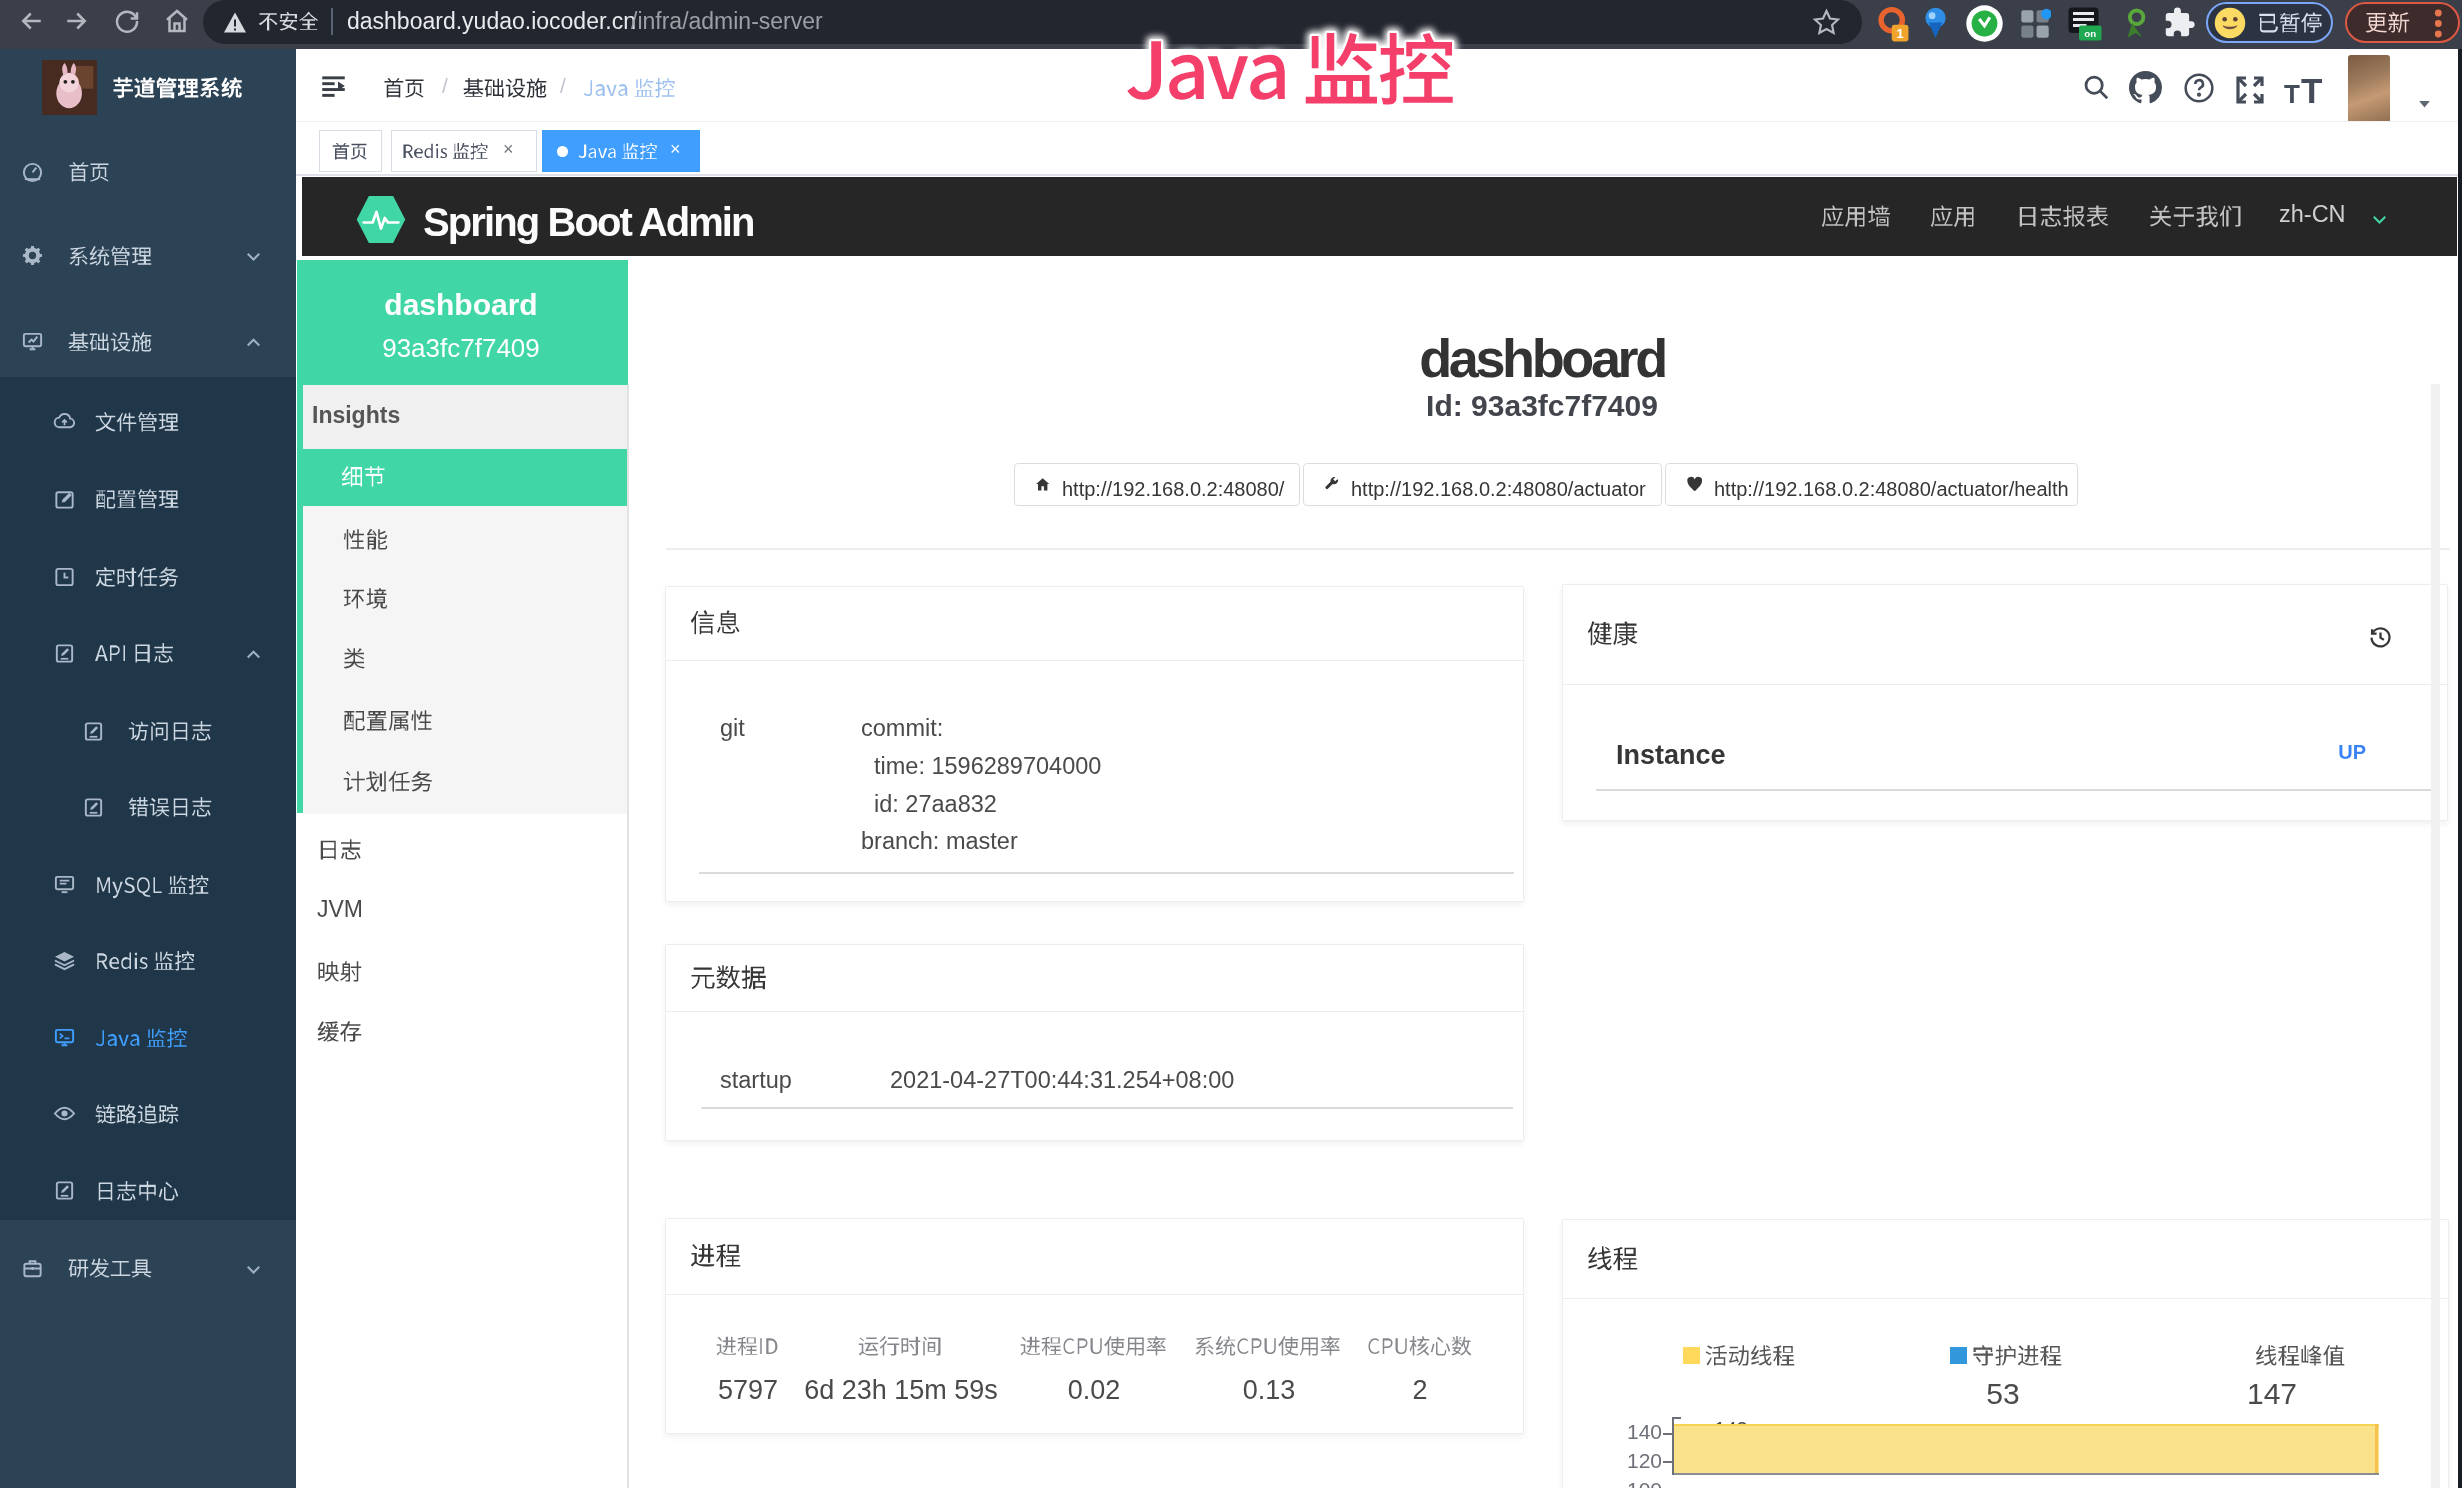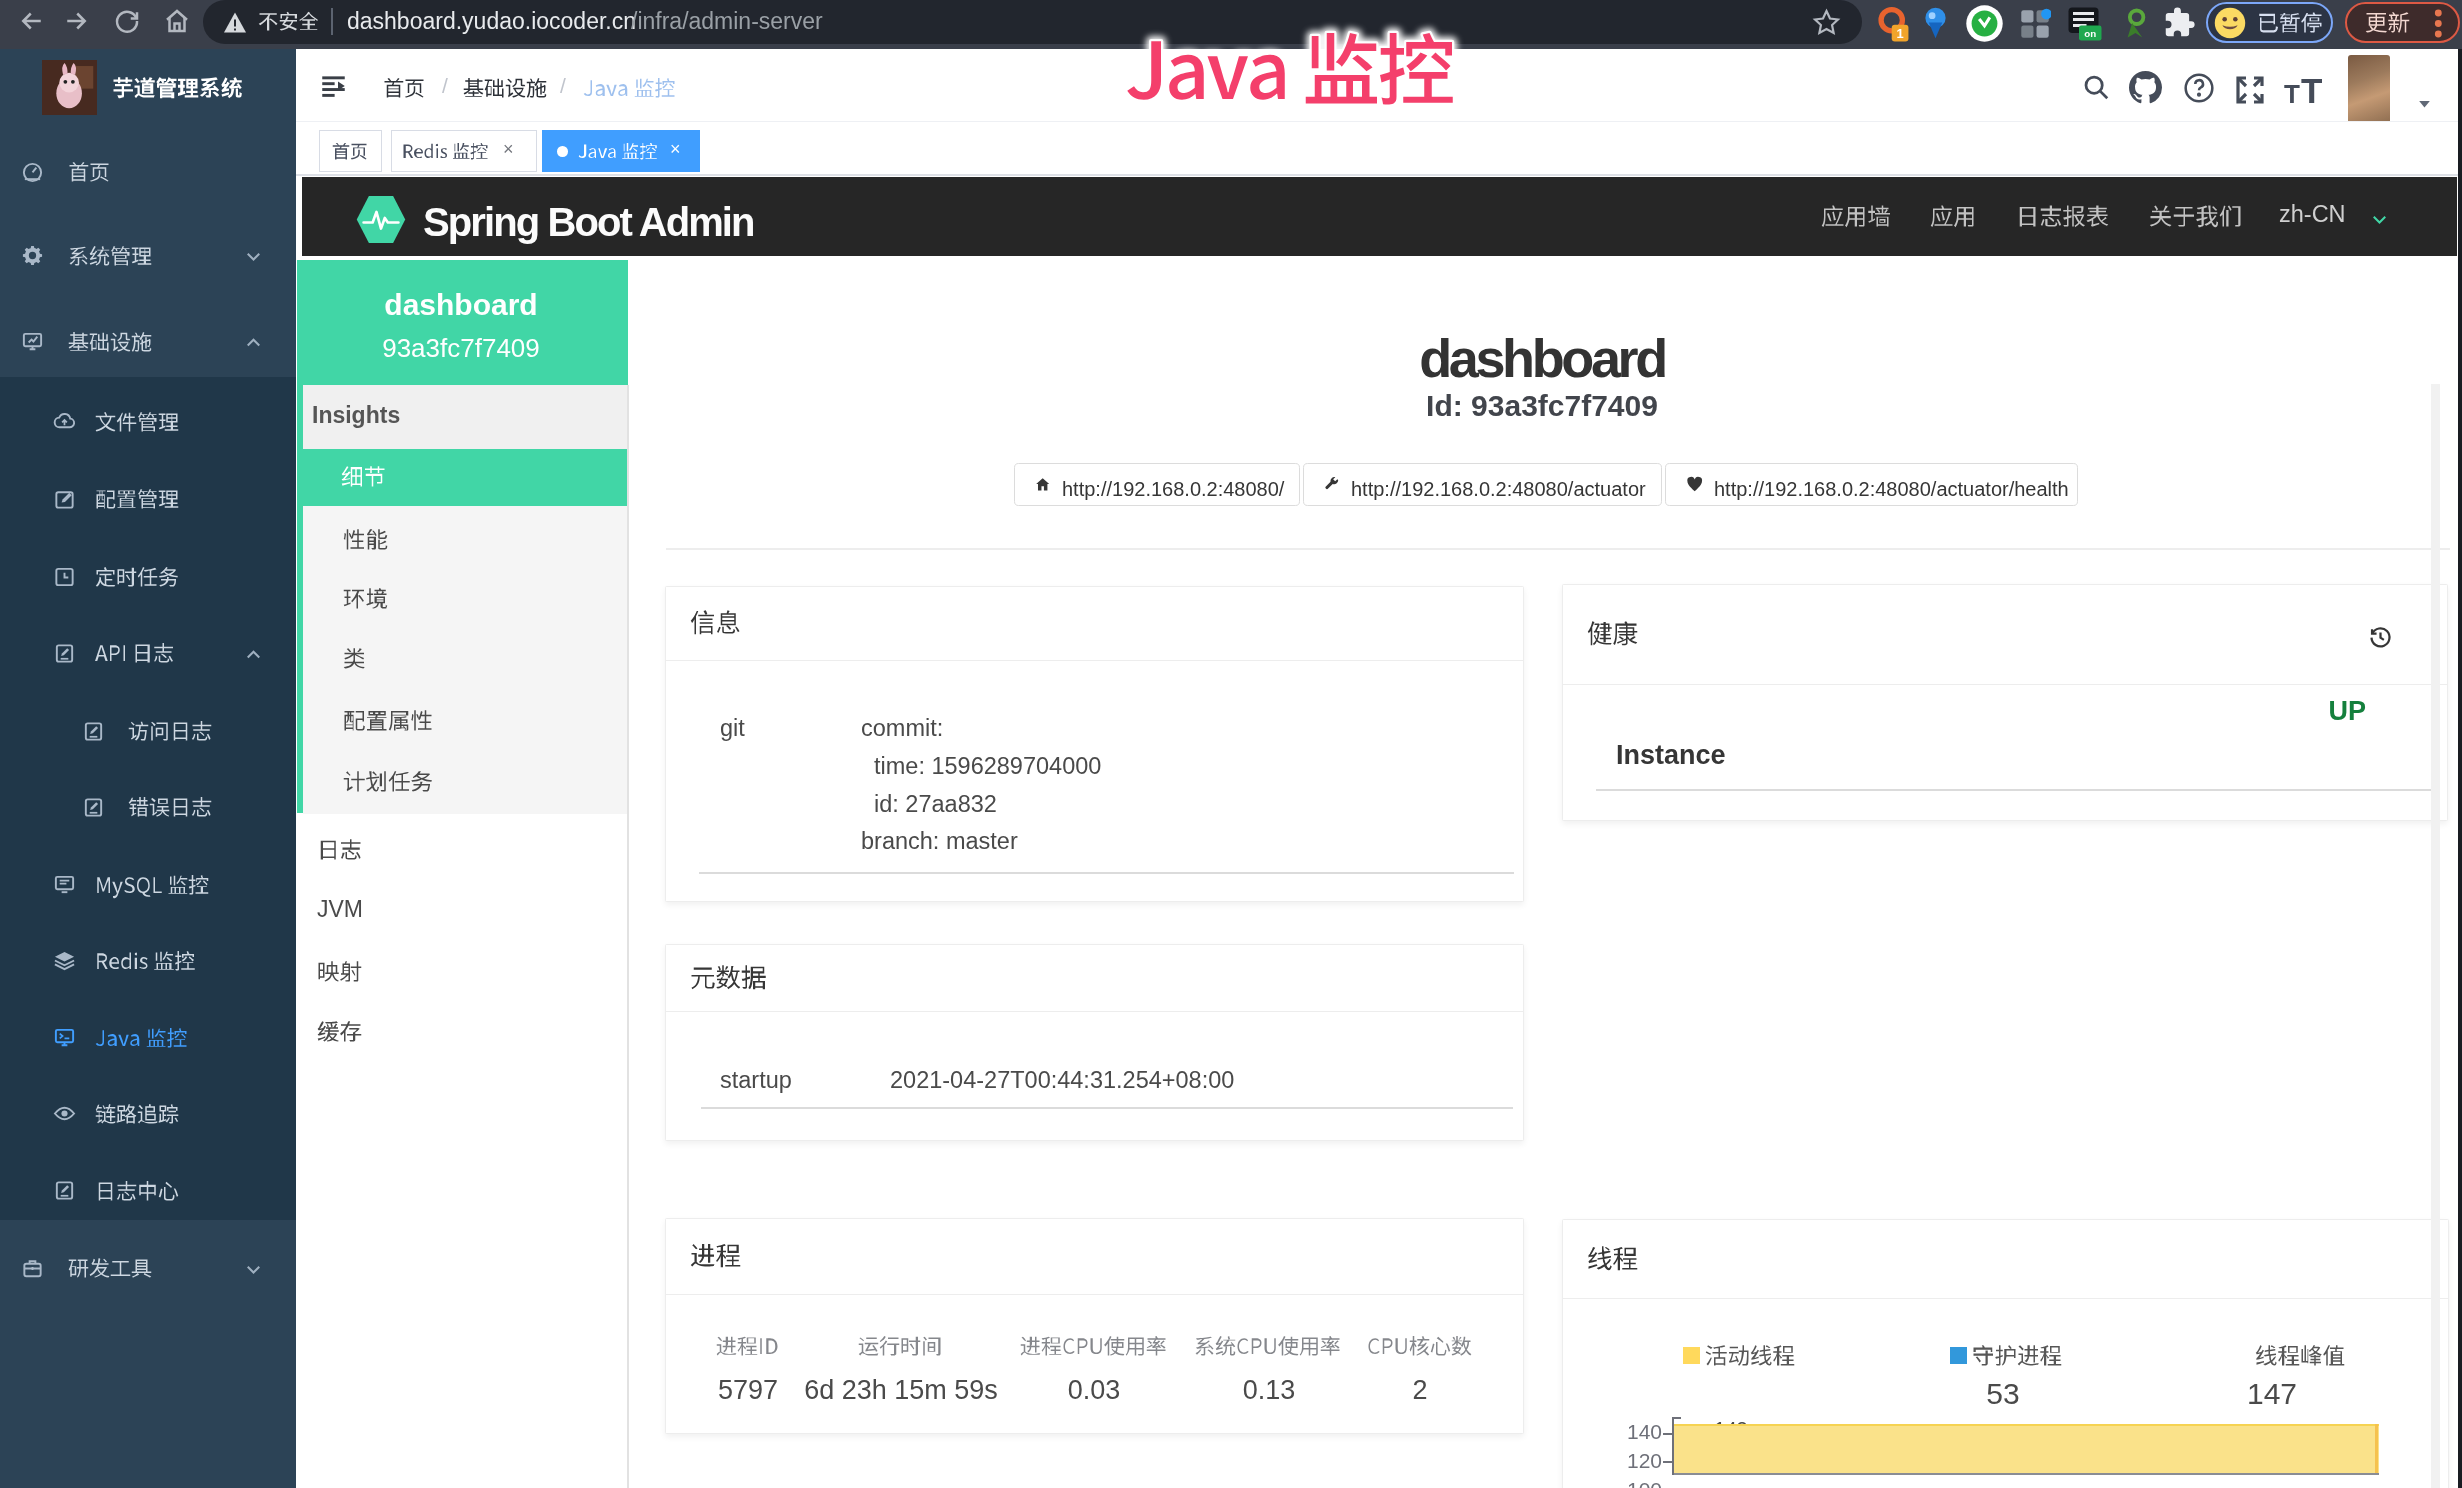--- a/index.html
+++ b/index.html
@@ -380,21 +380,21 @@
 <div style="position:absolute;left:1562px;top:684px;width:886px;height:0.8px;background:#ededed"></div>
 <svg style="position:absolute;left:1587px;top:643px;overflow:visible" width="1.5" height="1.5" viewBox="0 0 2 2">
     <path d="M7 -29C6 -23 4 -19 1 -15C2 -15 2 -13 2 -13C3 -14 4 -15 5 -16V3H7V-21C8 -23 9 -26 10 -28ZM18 -26V-24H22V-21H17V-19H22V-16H18V-15H22V-12H18V-10H22V-7H17V-5H22V-1H25V-5H32V-7H25V-10H31V-12H25V-15H30V-19H33V-21H30V-26H25V-28H22V-26ZM25 -19H28V-16H25ZM25 -21V-24H28V-21ZM10 -13C10 -13 10 -14 11 -14H14C14 -11 14 -8 13 -6C12 -7 11 -9 11 -11L9 -10C10 -8 11 -6 12 -4C11 -2 9 0 8 1C8 1 9 2 9 3C11 2 12 0 13 -2C17 1 21 2 26 2H32C32 2 32 1 33 0C31 0 28 0 26 0C22 0 17 -1 14 -4C16 -7 16 -11 17 -16L16 -16L15 -16H13C14 -19 16 -22 17 -25L16 -26L15 -26H10V-24H14C13 -21 11 -18 11 -17C10 -16 9 -15 9 -15C9 -15 10 -14 10 -13Z M42 -8C44 -7 46 -5 47 -4L49 -6C48 -7 45 -8 44 -9ZM61 -14V-12H54V-14ZM61 -16H54V-19H61ZM50 -28C50 -27 51 -26 51 -26H38V-16C38 -11 38 -4 35 1C36 2 37 2 37 3C40 -2 40 -10 40 -16V-23H52V-21H43V-19H52V-16H41V-14H52V-12H43V-10H52V-6C48 -4 43 -2 40 -1L41 1C44 -1 48 -2 52 -4V0C52 0 51 1 51 1C50 1 48 1 46 1C46 1 47 2 47 3C50 3 52 3 53 2C54 2 54 1 54 0V-6C57 -2 61 0 65 1C66 1 66 0 67 -1C64 -2 61 -3 59 -4C61 -5 63 -6 65 -8L63 -9C61 -8 59 -7 57 -5C56 -7 55 -8 54 -9V-10H63V-14H67V-16H63V-21H54V-23H66V-26H54C54 -27 53 -28 52 -29Z" fill="#363636"></path>
   </svg>
 <svg class="abs" style="left:2367px;top:622px" width="27" height="29" viewBox="0 0 24 24" fill="none" stroke="#363636" stroke-width="2">
     <path d="M4.5 5.5v4h4"></path>
     <path d="M4.7 9.5a8 8 0 1 1-.7 3.5"></path>
     <path d="M12 8.5V13l3 2"></path>
   </svg>
 <div style="position:absolute;left:1616px;top:742px;font-family:Liberation Sans, sans-serif;font-size:27px;font-weight:700;color:#363636;line-height:1;white-space:nowrap">Instance</div>
-<div style="position:absolute;left:2366px;transform:translateX(-100%);top:698px;font-family:'Liberation Sans',sans-serif;font-size:27px;font-weight:700;color:#15803d;line-height:1;white-space:nowrap">UP</div>
+<div style="position:absolute;left:2366px;transform:translateX(-100%);top:742px;font-family:'Liberation Sans',sans-serif;font-size:20px;font-weight:700;color:#3b82f6;line-height:1;white-space:nowrap">UP</div>
 <div style="position:absolute;left:1596px;top:789px;width:839px;height:1.5px;background:#dbdbdb"></div>
 <div style="position:absolute;left:665px;top:944px;width:859px;height:197px;background:#fff;border:0.8px solid #ededed;border-radius:1.5px;box-shadow:0 3px 6px rgba(10,10,10,0.06)"></div>
 <div style="position:absolute;left:665px;top:1011px;width:859px;height:0.8px;background:#ededed"></div>
 <svg style="position:absolute;left:690px;top:987px;overflow:visible" width="1.5" height="1.5" viewBox="0 0 2 2">
     <path d="M5 -26V-23H29V-26ZM2 -16V-14H11C10 -8 9 -2 2 1C2 1 3 2 3 3C11 -1 13 -7 13 -14H20V-2C20 1 21 2 24 2C24 2 28 2 29 2C32 2 32 1 33 -5C32 -6 31 -6 30 -6C30 -1 30 0 28 0C28 0 25 0 24 0C23 0 22 -1 22 -2V-14H32V-16Z M49 -28C48 -27 47 -25 47 -23L48 -23C49 -24 50 -25 51 -27ZM37 -27C38 -26 39 -24 39 -22L41 -23C41 -25 40 -26 39 -28ZM48 -9C47 -7 46 -6 45 -4C43 -5 42 -6 41 -6C41 -7 42 -8 42 -9ZM38 -5C39 -5 41 -4 43 -3C41 -1 38 0 35 0C36 1 36 2 37 2C40 2 43 0 45 -2C46 -1 47 0 48 0L50 -1C49 -2 48 -3 47 -3C49 -5 50 -8 51 -11L49 -11L49 -11H43L44 -13L42 -13C42 -12 41 -12 41 -11H36V-9H40C39 -7 38 -6 38 -5ZM43 -29V-22H36V-20H42C40 -18 38 -16 35 -15C36 -14 36 -13 37 -13C39 -14 41 -16 43 -18V-14H45V-18C47 -17 49 -16 50 -15L51 -17C50 -17 47 -19 46 -20H52V-22H45V-29ZM55 -28C55 -22 53 -17 50 -13C51 -13 52 -12 52 -11C53 -13 54 -14 55 -16C55 -13 56 -9 58 -7C56 -4 53 -1 49 1C50 1 51 2 51 3C54 1 57 -1 59 -4C61 -1 63 1 65 2C66 2 66 1 67 0C64 -1 62 -4 60 -7C62 -10 63 -14 64 -20H66V-22H57C57 -24 57 -26 58 -28ZM62 -20C61 -16 60 -12 59 -9C58 -12 57 -16 56 -20Z M84 -8V3H87V1H97V3H100V-8H93V-12H101V-15H93V-18H99V-27H81V-17C81 -11 81 -4 78 1C78 2 79 2 80 3C83 -1 83 -7 84 -12H91V-8ZM84 -25H97V-21H84ZM84 -18H91V-15H84L84 -17ZM87 -1V-6H97V-1ZM74 -29V-22H69V-19H74V-12C72 -11 70 -11 69 -11L70 -8L74 -9V0C74 0 74 0 73 0C73 0 71 0 70 0C70 1 71 2 71 2C73 3 74 2 75 2C76 2 76 1 76 0V-10L80 -11L80 -14L76 -13V-19H80V-22H76V-29Z" fill="#363636"></path>
   </svg>
 <div style="position:absolute;left:720px;top:1069px;font-family:'Liberation Sans',sans-serif;font-size:23.5px;font-weight:400;color:#4a4a4a;line-height:1;white-space:nowrap">startup</div>
 <div style="position:absolute;left:890px;top:1069px;font-family:'Liberation Sans',sans-serif;font-size:23.5px;font-weight:400;color:#4a4a4a;line-height:1;white-space:nowrap">2021-04-27T00:44:31.254+08:00</div>
 <div style="position:absolute;left:701px;top:1107px;width:812px;height:1.5px;background:#dbdbdb"></div>
 <div style="position:absolute;left:665px;top:1218px;width:859px;height:216px;background:#fff;border:0.8px solid #ededed;border-radius:1.5px;box-shadow:0 3px 6px rgba(10,10,10,0.06)"></div>
@@ -412,21 +412,21 @@
     <path d="M2 -22C4 -20 6 -18 7 -17L8 -18C7 -20 5 -22 4 -23ZM20 -23V-18H16V-23H13V-18H9V-16H13V-13L13 -11H9V-9H13C13 -7 12 -5 10 -4C10 -3 11 -2 11 -2C14 -4 15 -7 15 -9H20V-2H22V-9H26V-11H22V-16H26V-18H22V-23ZM16 -16H20V-11H15L16 -13ZM7 -13H1V-11H5V-3C4 -3 3 -2 1 0L2 2C4 0 5 -2 6 -2C7 -2 8 -1 9 0C11 1 13 1 17 1C19 1 24 1 26 1C26 1 27 0 27 -1C24 -1 20 0 17 0C14 0 11 -1 9 -2C8 -2 8 -3 7 -3Z M43 -21H51V-15H43ZM41 -22V-14H53V-22ZM41 -6V-4H46V0H39V1H55V0H48V-4H54V-6H48V-9H54V-11H40V-9H46V-6ZM38 -23C36 -22 32 -21 29 -21C29 -20 30 -20 30 -19C31 -19 33 -20 34 -20V-16H29V-14H34C33 -10 31 -7 29 -5C29 -4 30 -3 30 -3C31 -5 33 -7 34 -10V2H36V-10C37 -9 38 -7 39 -6L40 -8C39 -9 37 -11 36 -12V-14H40V-16H36V-20C37 -21 39 -21 40 -22Z M67 0C69 0 71 -1 73 -3L71 -4C70 -3 69 -2 67 -2C63 -2 60 -5 60 -10C60 -15 63 -19 67 -19C69 -19 70 -18 71 -17L72 -18C71 -20 69 -21 67 -21C62 -21 58 -17 58 -10C58 -4 61 0 67 0Z M77 0H79V-8H83C87 -8 90 -10 90 -15C90 -19 87 -21 83 -21H77ZM79 -10V-18H82C86 -18 88 -18 88 -15C88 -12 86 -10 82 -10Z M102 0C106 0 109 -2 109 -8V-21H107V-8C107 -3 104 -2 102 -2C99 -2 97 -3 97 -8V-21H94V-8C94 -2 97 0 102 0Z M129 -23V-20H121V-18H129V-16H122V-8H128C128 -6 128 -5 127 -4C125 -5 124 -6 123 -7L122 -7C123 -5 124 -4 126 -2C124 -1 122 0 120 1C120 1 121 2 121 2C124 1 126 0 127 -1C130 1 134 2 138 2C138 2 139 1 139 0C135 0 131 -1 129 -3C130 -4 130 -6 130 -8H138V-16H131V-18H139V-20H131V-23ZM124 -14H129V-11L129 -10H124ZM131 -14H136V-10H131L131 -11ZM120 -24C118 -19 115 -15 112 -12C113 -12 113 -11 114 -10C115 -11 116 -13 117 -14V2H119V-17C120 -19 121 -21 122 -23Z M144 -22V-11C144 -7 144 -2 141 1C141 1 142 2 142 2C144 0 145 -3 146 -6H153V2H155V-6H163V-1C163 0 162 0 162 0C161 0 159 0 157 0C158 1 158 2 158 2C161 2 162 2 163 2C164 1 165 1 165 -1V-22ZM146 -20H153V-15H146ZM163 -20V-15H155V-20ZM146 -13H153V-8H146C146 -9 146 -10 146 -11ZM163 -13V-8H155V-13Z M191 -18C190 -17 188 -15 187 -14L189 -13C190 -14 191 -16 193 -17ZM169 -9 170 -8C172 -9 175 -10 177 -11L176 -13C174 -11 171 -10 169 -9ZM170 -17C172 -16 174 -14 174 -13L176 -15C175 -16 173 -17 172 -18ZM187 -11C189 -10 191 -9 192 -7L194 -9C193 -10 190 -11 188 -13ZM169 -6V-4H181V2H183V-4H194V-6H183V-8H181V-6ZM180 -23C180 -23 181 -22 181 -21H170V-19H180C179 -18 178 -17 178 -16C177 -16 177 -15 177 -15C177 -15 177 -14 177 -14C178 -14 178 -14 181 -14C180 -13 179 -12 178 -11C177 -10 177 -10 176 -10C176 -9 177 -8 177 -8C177 -8 178 -8 186 -9C186 -9 186 -8 186 -8L188 -8C187 -10 186 -12 185 -13L183 -12C184 -12 184 -11 185 -11L180 -10C182 -12 185 -15 187 -17L185 -18C184 -17 184 -17 183 -16L180 -16C180 -17 181 -18 182 -19H194V-21H184C183 -22 183 -23 182 -24Z" fill="#85878c"></path>
   </svg>
 <svg style="position:absolute;left:1194px;top:1354px;overflow:visible" width="1.5" height="1.5" viewBox="0 0 2 2">
     <path d="M8 -6C7 -4 4 -2 2 -1C3 -1 3 0 4 1C6 -1 8 -3 10 -6ZM18 -5C20 -4 23 -1 24 1L26 -1C25 -2 22 -5 19 -6ZM19 -12C19 -12 20 -11 21 -10L9 -9C13 -11 17 -14 21 -17L20 -18C18 -17 17 -16 15 -15L8 -15C10 -16 12 -18 14 -20C18 -20 21 -21 24 -22L22 -23C18 -22 10 -21 3 -21C3 -21 3 -20 4 -19C6 -19 9 -20 11 -20C9 -18 7 -16 7 -16C6 -15 5 -15 5 -15C5 -14 5 -13 5 -13C6 -13 7 -13 12 -13C10 -12 8 -11 7 -10C5 -9 4 -9 3 -9C3 -8 4 -7 4 -7C4 -7 5 -7 13 -8V-1C13 0 13 0 13 0C12 0 11 0 9 0C9 0 10 1 10 2C12 2 13 2 14 2C15 1 15 1 15 -1V-8L22 -9C23 -8 24 -7 24 -6L26 -7C25 -9 22 -11 20 -13Z M48 -10V-1C48 1 48 2 50 2C50 2 52 2 52 2C54 2 55 1 55 -3C54 -3 53 -4 53 -4C53 -1 53 0 52 0C52 0 51 0 50 0C50 0 50 0 50 -1V-10ZM42 -10C42 -4 41 -1 37 0C37 1 38 2 38 2C43 0 44 -4 44 -10ZM29 -1 30 1C32 0 35 -1 39 -2L38 -4C35 -3 31 -2 29 -1ZM45 -23C45 -22 46 -20 46 -19H39V-18H44C43 -16 41 -13 41 -13C40 -12 39 -12 39 -12C39 -11 39 -10 40 -10C40 -10 41 -10 52 -11C52 -10 53 -10 53 -9L55 -10C54 -12 52 -14 50 -16L49 -15C49 -15 50 -14 51 -13L43 -12C44 -14 46 -16 47 -18H55V-19H46L48 -20C48 -21 47 -22 47 -24ZM30 -12C30 -12 31 -12 34 -13C33 -11 32 -10 31 -9C30 -8 30 -7 29 -7C29 -7 30 -6 30 -5C30 -5 31 -6 38 -7C38 -8 38 -9 38 -9L33 -8C35 -11 37 -14 39 -17L37 -18C37 -17 36 -16 35 -15L32 -14C34 -17 35 -20 37 -23L35 -24C33 -20 31 -17 31 -16C30 -15 29 -14 29 -14C29 -13 30 -12 30 -12Z M67 0C69 0 71 -1 73 -3L71 -4C70 -3 69 -2 67 -2C63 -2 60 -5 60 -10C60 -15 63 -19 67 -19C69 -19 70 -18 71 -17L72 -18C71 -20 69 -21 67 -21C62 -21 58 -17 58 -10C58 -4 61 0 67 0Z M77 0H79V-8H83C87 -8 90 -10 90 -15C90 -19 87 -21 83 -21H77ZM79 -10V-18H82C86 -18 88 -18 88 -15C88 -12 86 -10 82 -10Z M102 0C106 0 109 -2 109 -8V-21H107V-8C107 -3 104 -2 102 -2C99 -2 97 -3 97 -8V-21H94V-8C94 -2 97 0 102 0Z M129 -23V-20H121V-18H129V-16H122V-8H128C128 -6 128 -5 127 -4C125 -5 124 -6 123 -7L122 -7C123 -5 124 -4 126 -2C124 -1 122 0 120 1C120 1 121 2 121 2C124 1 126 0 127 -1C130 1 134 2 138 2C138 2 139 1 139 0C135 0 131 -1 129 -3C130 -4 130 -6 130 -8H138V-16H131V-18H139V-20H131V-23ZM124 -14H129V-11L129 -10H124ZM131 -14H136V-10H131L131 -11ZM120 -24C118 -19 115 -15 112 -12C113 -12 113 -11 114 -10C115 -11 116 -13 117 -14V2H119V-17C120 -19 121 -21 122 -23Z M144 -22V-11C144 -7 144 -2 141 1C141 1 142 2 142 2C144 0 145 -3 146 -6H153V2H155V-6H163V-1C163 0 162 0 162 0C161 0 159 0 157 0C158 1 158 2 158 2C161 2 162 2 163 2C164 1 165 1 165 -1V-22ZM146 -20H153V-15H146ZM163 -20V-15H155V-20ZM146 -13H153V-8H146C146 -9 146 -10 146 -11ZM163 -13V-8H155V-13Z M191 -18C190 -17 188 -15 187 -14L189 -13C190 -14 191 -16 193 -17ZM169 -9 170 -8C172 -9 175 -10 177 -11L176 -13C174 -11 171 -10 169 -9ZM170 -17C172 -16 174 -14 174 -13L176 -15C175 -16 173 -17 172 -18ZM187 -11C189 -10 191 -9 192 -7L194 -9C193 -10 190 -11 188 -13ZM169 -6V-4H181V2H183V-4H194V-6H183V-8H181V-6ZM180 -23C180 -23 181 -22 181 -21H170V-19H180C179 -18 178 -17 178 -16C177 -16 177 -15 177 -15C177 -15 177 -14 177 -14C178 -14 178 -14 181 -14C180 -13 179 -12 178 -11C177 -10 177 -10 176 -10C176 -9 177 -8 177 -8C177 -8 178 -8 186 -9C186 -9 186 -8 186 -8L188 -8C187 -10 186 -12 185 -13L183 -12C184 -12 184 -11 185 -11L180 -10C182 -12 185 -15 187 -17L185 -18C184 -17 184 -17 183 -16L180 -16C180 -17 181 -18 182 -19H194V-21H184C183 -22 183 -23 182 -24Z" fill="#85878c"></path>
   </svg>
 <svg style="position:absolute;left:1367px;top:1354px;overflow:visible" width="1.5" height="1.5" viewBox="0 0 2 2">
     <path d="M11 0C13 0 15 -1 17 -3L15 -4C14 -3 13 -2 11 -2C7 -2 4 -5 4 -10C4 -15 7 -19 11 -19C13 -19 14 -18 15 -17L16 -18C15 -20 13 -21 11 -21C6 -21 2 -17 2 -10C2 -4 5 0 11 0Z M21 0H23V-8H27C31 -8 34 -10 34 -15C34 -19 31 -21 27 -21H21ZM23 -10V-18H26C30 -18 32 -18 32 -15C32 -12 30 -10 26 -10Z M46 0C50 0 53 -2 53 -8V-21H51V-8C51 -3 48 -2 46 -2C43 -2 41 -3 41 -8V-21H38V-8C38 -2 41 0 46 0Z M80 -10C77 -6 72 -2 66 1C66 1 66 2 67 2C70 1 73 -1 76 -3C78 -1 80 1 81 2L83 1C82 -1 79 -3 78 -4C79 -6 81 -8 82 -10ZM73 -23C74 -22 74 -21 74 -20H67V-18H72C71 -16 70 -14 69 -13C69 -13 68 -12 67 -12C68 -12 68 -11 68 -10C69 -10 69 -11 74 -11C72 -9 70 -7 67 -6C67 -5 68 -4 68 -4C73 -6 77 -10 80 -15L78 -15C77 -14 77 -14 76 -13L71 -12C72 -14 74 -16 75 -18H83V-20H76L77 -20C76 -21 76 -22 75 -24ZM61 -24V-18H57V-16H61C60 -12 58 -8 57 -6C57 -5 58 -4 58 -3C59 -5 60 -8 61 -11V2H63V-12C64 -11 65 -9 65 -9L66 -10C66 -11 64 -14 63 -15V-16H66V-18H63V-24Z M92 -16V-2C92 1 93 2 96 2C97 2 101 2 102 2C105 2 105 0 106 -5C105 -5 104 -6 104 -6C104 -1 103 0 102 0C101 0 97 0 96 0C95 0 94 -1 94 -2V-16ZM88 -14C87 -10 86 -6 85 -3L87 -2C88 -5 89 -10 90 -13ZM105 -14C107 -10 108 -6 109 -3L111 -4C110 -7 109 -11 107 -14ZM93 -21C96 -19 99 -17 101 -15L102 -16C101 -18 97 -21 95 -23Z M124 -23C124 -22 123 -20 122 -19L123 -19C124 -20 125 -21 126 -22ZM114 -22C115 -21 116 -19 116 -19L118 -19C117 -20 117 -22 116 -23ZM123 -7C123 -6 122 -5 121 -4C120 -4 118 -5 117 -5C118 -6 118 -6 119 -7ZM115 -4C116 -4 118 -3 119 -2C117 -1 115 0 113 0C113 1 114 2 114 2C117 1 119 0 121 -1C122 -1 123 0 123 0L125 -1C124 -2 123 -2 122 -3C124 -4 125 -6 126 -9L124 -9L124 -9H120L120 -10L118 -11C118 -10 118 -10 118 -9H114V-7H117C116 -6 115 -5 115 -4ZM119 -24V-18H113V-17H118C117 -15 115 -13 113 -12C113 -12 114 -11 114 -11C116 -12 118 -13 119 -15V-11H121V-15C122 -14 124 -13 125 -12L126 -14C125 -14 123 -16 121 -17H127V-18H121V-24ZM129 -23C129 -18 127 -14 125 -11C126 -10 127 -10 127 -9C128 -10 128 -12 129 -13C129 -10 130 -8 131 -6C130 -3 127 -1 124 1C125 1 125 2 126 2C128 1 131 -1 132 -4C134 -1 135 1 138 2C138 1 139 1 139 0C137 -1 135 -3 133 -6C135 -8 136 -12 136 -16H138V-18H130C131 -20 131 -21 131 -23ZM134 -16C134 -13 133 -10 132 -8C131 -10 130 -13 130 -16Z" fill="#85878c"></path>
   </svg>
 <div style="position:absolute;left:748px;transform:translateX(-50%);top:1377px;font-family:'Liberation Sans',sans-serif;font-size:27px;font-weight:400;color:#4a4a4a;line-height:1;white-space:nowrap">5797</div>
 <div style="position:absolute;left:901px;transform:translateX(-50%);top:1377px;font-family:'Liberation Sans',sans-serif;font-size:27px;font-weight:400;color:#4a4a4a;line-height:1;white-space:nowrap">6d 23h 15m 59s</div>
-<div style="position:absolute;left:1094px;transform:translateX(-50%);top:1377px;font-family:'Liberation Sans',sans-serif;font-size:27px;font-weight:400;color:#4a4a4a;line-height:1;white-space:nowrap">0.03</div>
+<div style="position:absolute;left:1094px;transform:translateX(-50%);top:1377px;font-family:'Liberation Sans',sans-serif;font-size:27px;font-weight:400;color:#4a4a4a;line-height:1;white-space:nowrap">0.02</div>
 <div style="position:absolute;left:1269px;transform:translateX(-50%);top:1377px;font-family:'Liberation Sans',sans-serif;font-size:27px;font-weight:400;color:#4a4a4a;line-height:1;white-space:nowrap">0.13</div>
 <div style="position:absolute;left:1420px;transform:translateX(-50%);top:1377px;font-family:'Liberation Sans',sans-serif;font-size:27px;font-weight:400;color:#4a4a4a;line-height:1;white-space:nowrap">2</div>
 <div style="position:absolute;left:1562px;top:1219px;width:887px;height:285px;background:#fff;border:0.8px solid #ededed;border-radius:1.5px;box-shadow:0 3px 6px rgba(10,10,10,0.06)"></div>
 <div style="position:absolute;left:1562px;top:1298px;width:887px;height:0.8px;background:#ededed"></div>
 <svg style="position:absolute;left:1587px;top:1268px;overflow:visible" width="1.5" height="1.5" viewBox="0 0 2 2">
     <path d="M2 -2 2 1C6 0 10 -2 14 -3L13 -5C9 -4 5 -3 2 -2ZM24 -27C26 -26 28 -24 29 -23L30 -25C29 -26 27 -27 25 -28ZM2 -14C3 -15 4 -15 8 -15C6 -13 5 -11 4 -11C3 -10 3 -9 2 -9C2 -8 3 -7 3 -6C3 -7 5 -7 13 -9C13 -9 13 -10 13 -11L6 -10C9 -13 11 -16 14 -20L11 -21C11 -20 10 -19 9 -18L5 -17C7 -20 9 -24 11 -27L8 -28C7 -24 4 -20 4 -19C3 -18 2 -17 2 -17C2 -16 2 -15 2 -14ZM30 -12C29 -10 27 -8 25 -6C24 -8 24 -10 23 -12L32 -14L32 -16L23 -15C23 -16 23 -18 23 -19L31 -21L31 -23L23 -22C22 -24 22 -26 22 -29H20C20 -26 20 -24 20 -21L15 -20L15 -18L20 -19C20 -17 21 -16 21 -14L14 -13L14 -11L21 -12C21 -9 22 -7 23 -5C20 -3 16 -1 13 0C14 1 14 1 15 2C18 1 21 0 23 -2C25 1 27 3 29 3C31 3 32 1 33 -2C32 -3 31 -3 31 -4C31 -1 30 0 29 0C28 0 27 -1 26 -4C28 -6 31 -8 32 -11Z M52 -25H62V-19H52ZM50 -27V-16H65V-27ZM49 -7V-5H56V0H47V2H67V0H58V-5H65V-7H58V-11H66V-13H48V-11H56V-7ZM46 -28C44 -27 39 -26 35 -25C36 -25 36 -24 36 -23C38 -24 40 -24 41 -24V-19H36V-17H41C40 -13 37 -8 35 -6C35 -5 36 -4 36 -4C38 -6 40 -9 41 -12V3H44V-12C45 -11 46 -9 47 -8L48 -10C48 -11 45 -14 44 -14V-17H48V-19H44V-25C45 -25 47 -26 48 -26Z" fill="#363636"></path>
   </svg>
 <div style="position:absolute;left:1683px;top:1347px;width:16.7px;height:16.7px;background:#ffd95c"></div>
 <svg style="position:absolute;left:1705px;top:1364px;overflow:visible" width="1.5" height="1.5" viewBox="0 0 2 2">
     <path d="M3 -23C5 -22 7 -21 8 -20L10 -22C8 -23 6 -24 4 -25ZM1 -15C3 -14 6 -13 7 -12L8 -14C7 -14 4 -16 2 -17ZM2 0 4 2C6 -1 8 -5 9 -8L8 -9C6 -6 4 -2 2 0ZM10 -16V-14H18V-9H12V2H14V1H25V2H27V-9H20V-14H29V-16H20V-22C23 -22 25 -23 27 -23L26 -25C22 -24 16 -23 11 -22C11 -22 12 -21 12 -20C14 -21 16 -21 18 -21V-16ZM14 -1V-7H25V-1Z M33 -23V-21H44V-23ZM50 -25C50 -23 50 -20 50 -18H45V-16H49C49 -9 48 -3 44 1C44 1 45 2 46 2C50 -2 51 -9 52 -16H56C56 -5 55 -1 55 -1C54 0 54 0 53 0C53 0 51 0 50 0C50 0 50 1 50 2C52 2 53 2 54 2C55 2 56 2 57 1C58 -1 58 -5 58 -17C58 -17 58 -18 58 -18H52C52 -20 52 -23 52 -25ZM33 -1 33 -1V-1C33 -2 34 -2 43 -4L43 -2L45 -3C45 -5 43 -8 42 -11L40 -10C41 -9 42 -7 42 -6L35 -4C36 -7 37 -10 38 -14H45V-16H32V-14H36C35 -10 34 -6 33 -5C33 -4 32 -4 32 -3C32 -3 33 -2 33 -1Z M62 -2 62 1C65 0 68 -1 72 -2L72 -4C68 -3 64 -2 62 -2ZM81 -23C83 -23 85 -22 85 -21L87 -22C86 -23 84 -24 82 -25ZM62 -13C63 -13 63 -13 67 -14C66 -12 64 -10 64 -10C63 -8 62 -8 62 -8C62 -7 62 -6 62 -5C63 -6 64 -6 72 -8C71 -8 71 -9 72 -10L66 -8C68 -11 70 -14 72 -18L70 -19C70 -18 69 -17 68 -16L64 -15C66 -18 68 -21 69 -24L67 -25C66 -22 64 -18 63 -17C62 -16 62 -15 61 -15C62 -14 62 -13 62 -13ZM87 -10C85 -9 84 -7 82 -5C81 -7 81 -9 81 -11L88 -12L88 -14L80 -13C80 -14 80 -16 80 -17L87 -18L87 -20L80 -19C80 -21 80 -23 80 -25H78C78 -23 78 -21 78 -19L73 -18L73 -16L78 -17C78 -15 78 -14 78 -13L72 -12L73 -10L79 -11C79 -8 79 -6 80 -4C77 -2 74 -1 71 0C72 1 73 1 73 2C76 1 78 0 81 -2C82 1 84 2 86 2C88 2 88 1 89 -2C88 -2 88 -3 87 -3C87 -1 87 0 86 0C85 0 84 -1 83 -3C85 -5 87 -7 88 -10Z M106 -22H115V-16H106ZM104 -24V-15H117V-24ZM103 -6V-4H109V0H101V2H119V0H112V-4H118V-6H112V-10H118V-12H103V-10H109V-6ZM101 -25C99 -24 95 -23 91 -22C92 -22 92 -21 92 -21C93 -21 95 -21 96 -21V-17H91V-15H96C95 -11 93 -7 91 -5C91 -5 92 -4 92 -3C94 -5 95 -8 96 -11V2H99V-11C100 -9 101 -8 101 -7L103 -9C102 -9 99 -12 99 -13V-15H102V-17H99V-22C100 -22 101 -23 102 -23Z" fill="#565656"></path>

